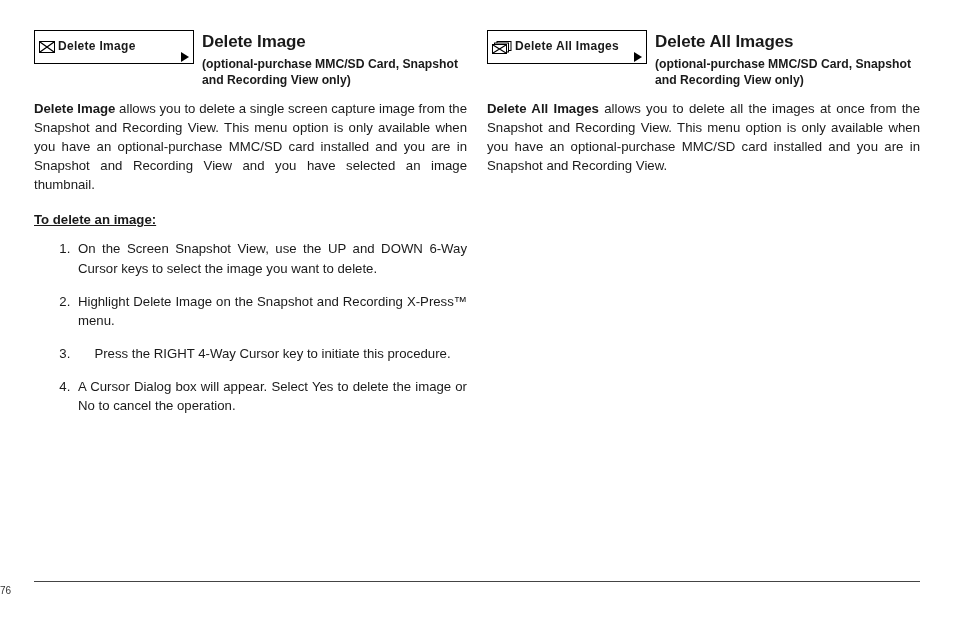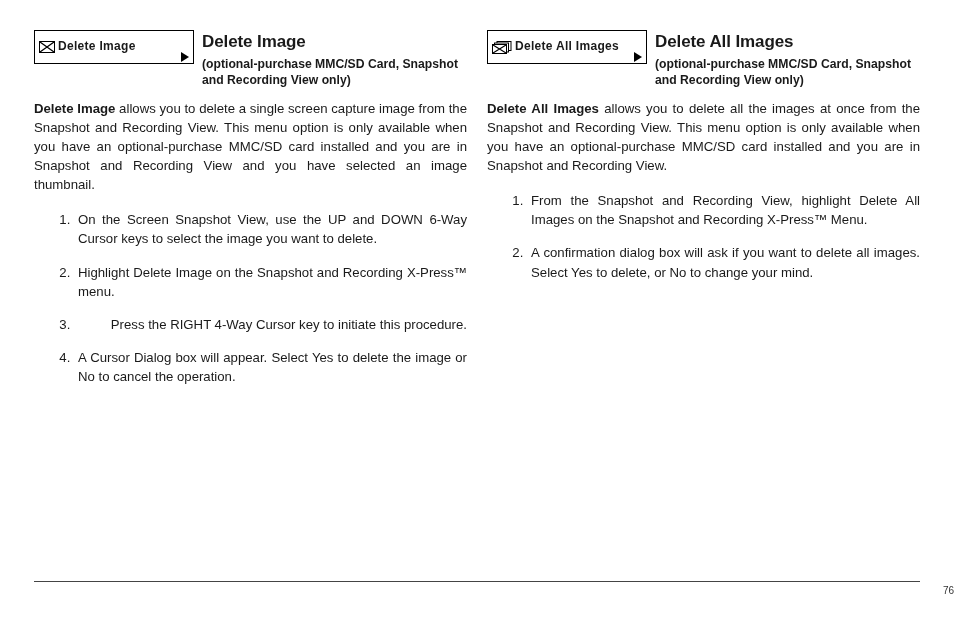--- a/index.html
+++ b/index.html
@@ -82,21 +82,21 @@
   .footer-rule {
     position: absolute;
     left: 34px; right: 34px;
     bottom: 36px;
     border-top: 1px solid #444;
   }
   .page-number {
     position: absolute;
     bottom: 20px;
     left: 0; right: 0;
-    text-align: right;
+    text-align: left;
     font-size: 10px;
     color: #333;
   }
 </style>
 </head>
 <body>
 
 <div class="page">
 
   <div class="col">
@@ -112,24 +112,25 @@
       <div class="title-block">
         <div class="title">Delete Image</div>
         <div class="subtitle">(optional-purchase MMC/SD Card, Snapshot and Recording View only)</div>
       </div>
     </div>
 
     <p class="intro">
       <b>Delete Image</b><span> allows you to delete a single screen capture image from the Snapshot and Recording View. This menu option is only available when you have an optional-purchase MMC/SD card installed and you are in Snapshot and Recording View and you have selected an image thumbnail.</span>
     </p>
 
+    <div class="steps-heading">To delete an image:</div>
     <ol class="steps">
       <li>On the Screen Snapshot View, use the UP and DOWN 6-Way Cursor keys to select the image you want to delete.</li>
       <li>Highlight Delete Image on the Snapshot and Recording X-Press™ menu.</li>
-      <li style="text-align:right;">Press the RIGHT 4-Way Cursor key to initiate this procedure.</li>
+      <li style="text-align:center;">Press the RIGHT 4-Way Cursor key to initiate this procedure.</li>
       <li>A Cursor Dialog box will appear. Select Yes to delete the image or No to cancel the operation.</li>
     </ol>
   </div>
 
   <div class="col">
     <div class="header-row">
       <div class="menu-box">
         <svg width="20" height="13" viewBox="0 0 20 13">
           <rect x="5" y="0.5" width="14" height="9" fill="#fff" stroke="#000"></rect>
           <rect x="2.5" y="2" width="14" height="9" fill="#fff" stroke="#000"></rect>
@@ -142,22 +143,18 @@
       <div class="title-block">
         <div class="title">Delete All Images</div>
         <div class="subtitle">(optional-purchase MMC/SD Card, Snapshot and Recording View only)</div>
       </div>
     </div>
 
     <p class="intro">
       <b>Delete All Images</b><span> allows you to delete all the images at once from the Snapshot and Recording View. This menu option is only available when you have an optional-purchase MMC/SD card installed and you are in Snapshot and Recording View.</span>
     </p>
 
-    <ol class="steps">
-      <li>From the Snapshot and Recording View, highlight Delete All Images on the Snapshot and Recording X-Press™ Menu.</li>
-      <li>A confirmation dialog box will ask if you want to delete all images. Select Yes to delete, or No to change your mind.</li>
-    </ol>
   </div>
 
 </div>
 
 <div class="footer-rule"></div>
 <div class="page-number">76</div>
 
 </body></html>

